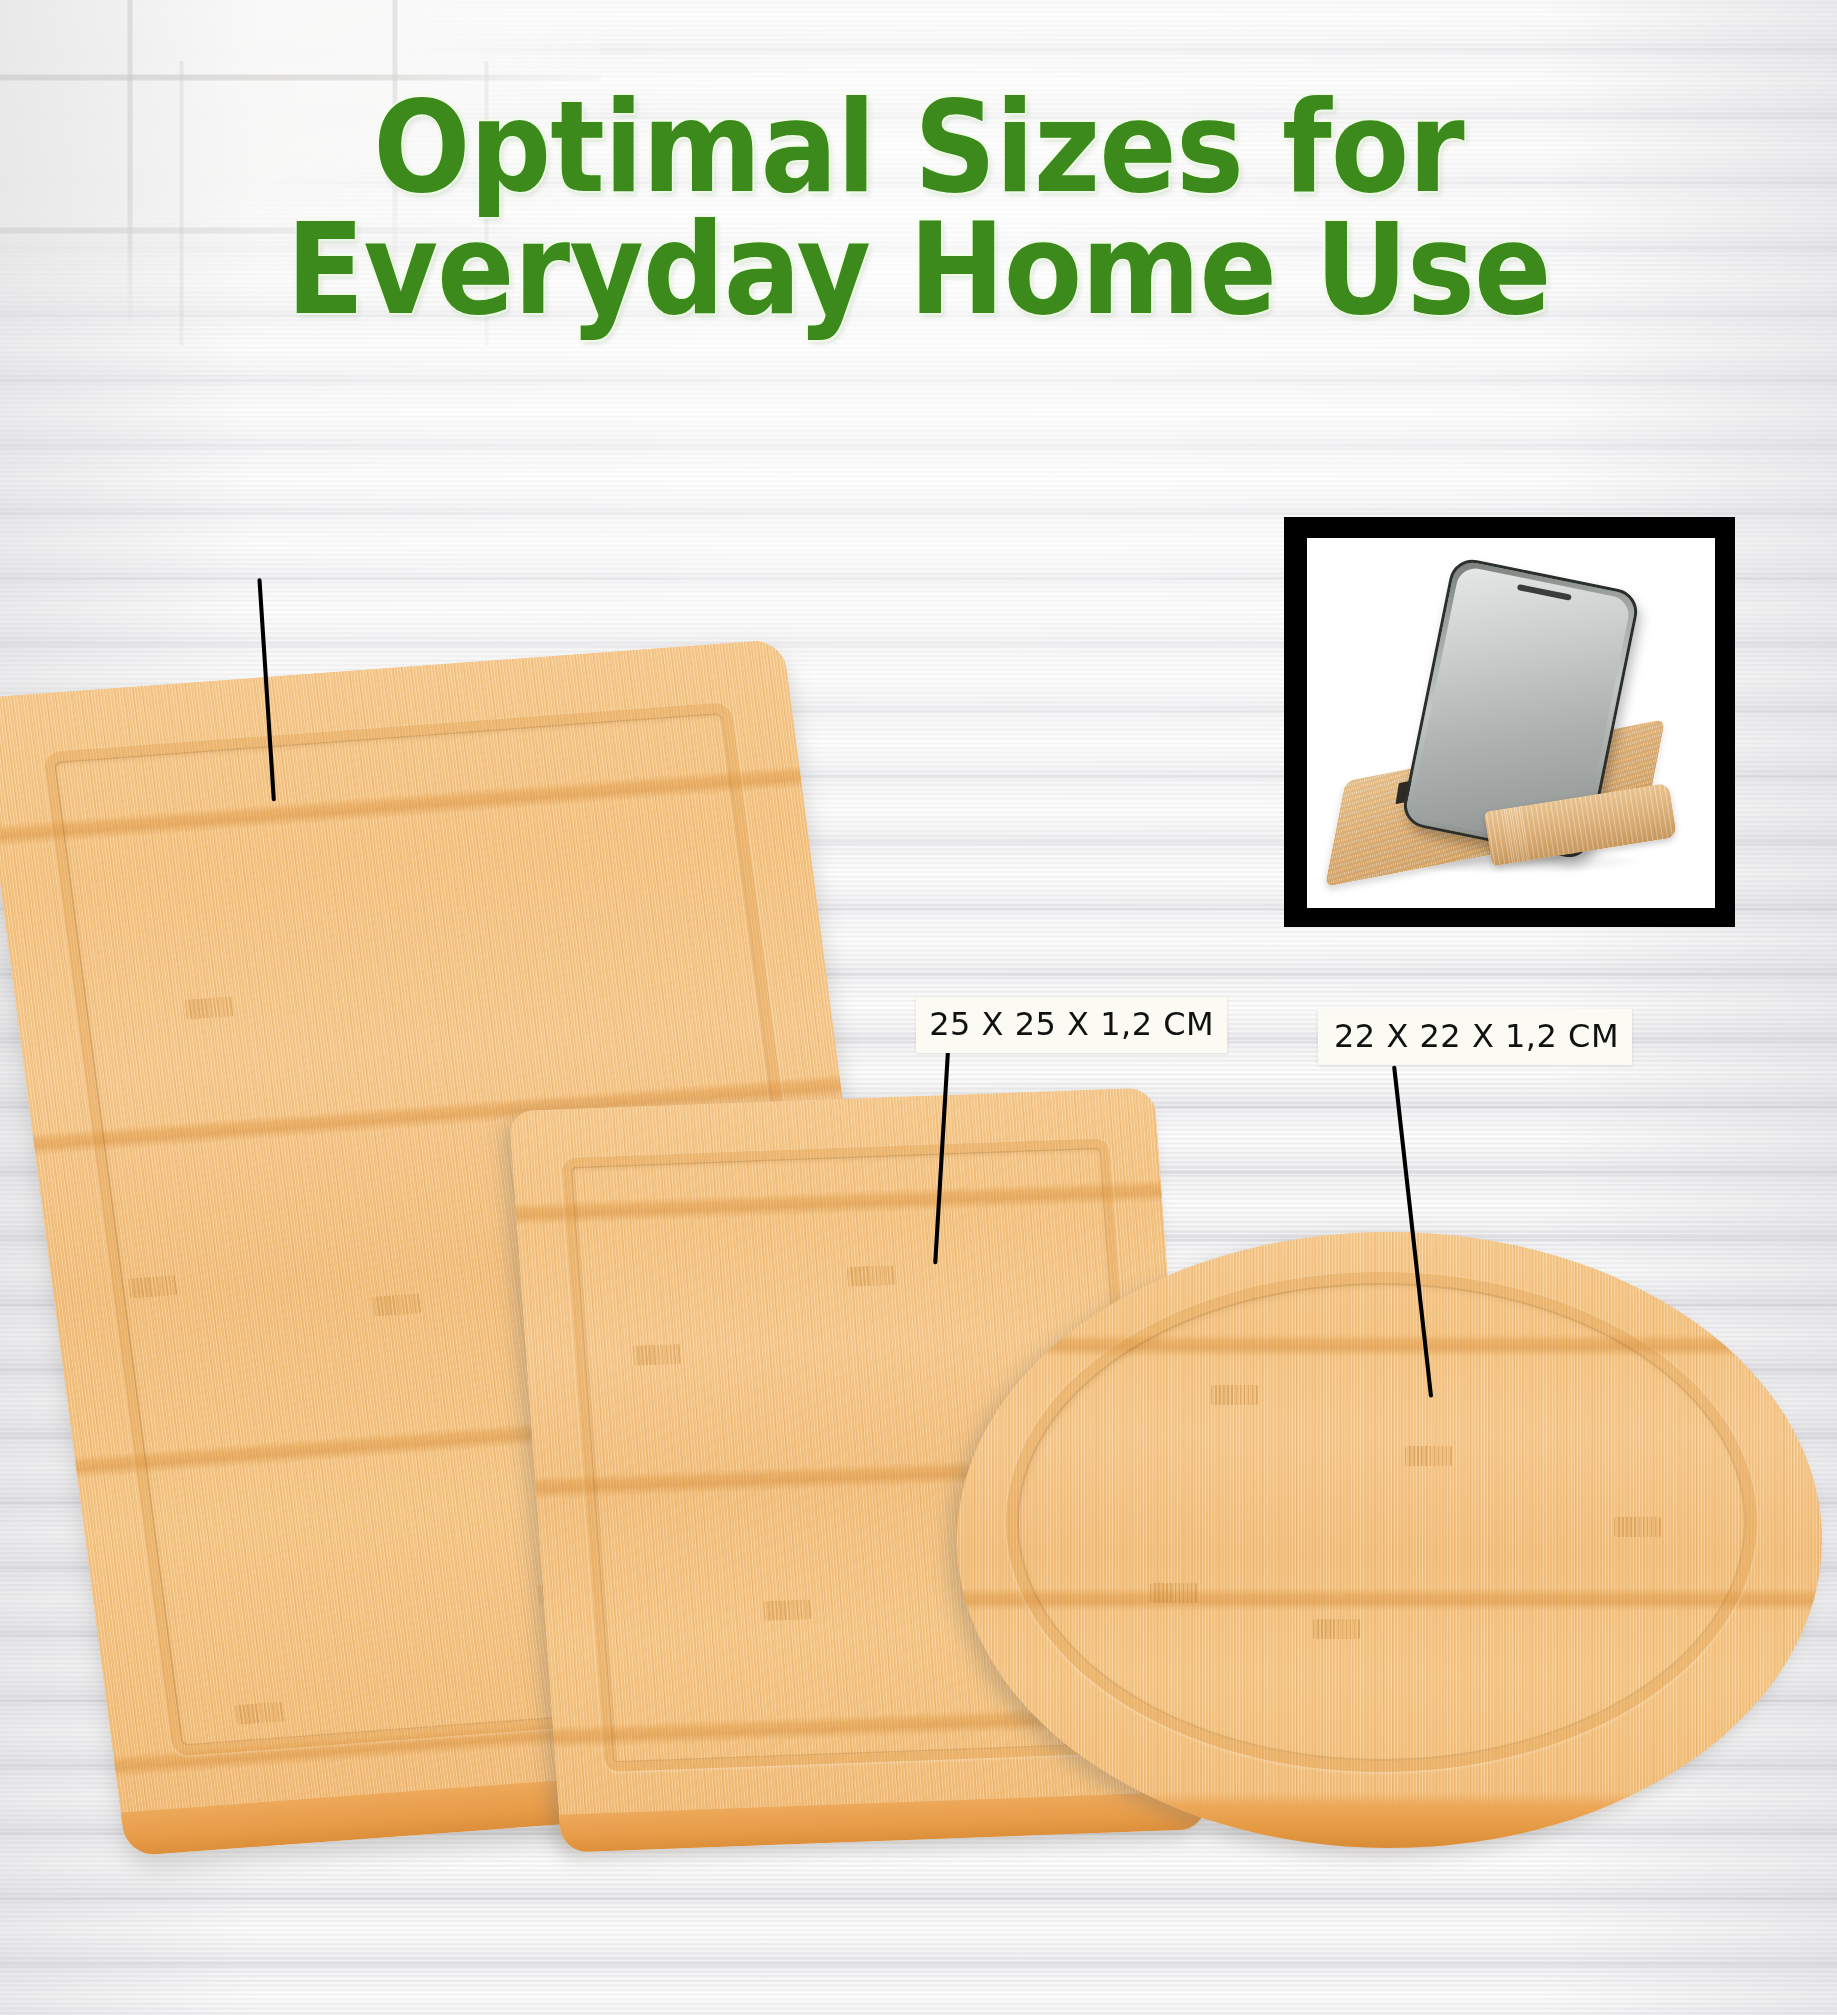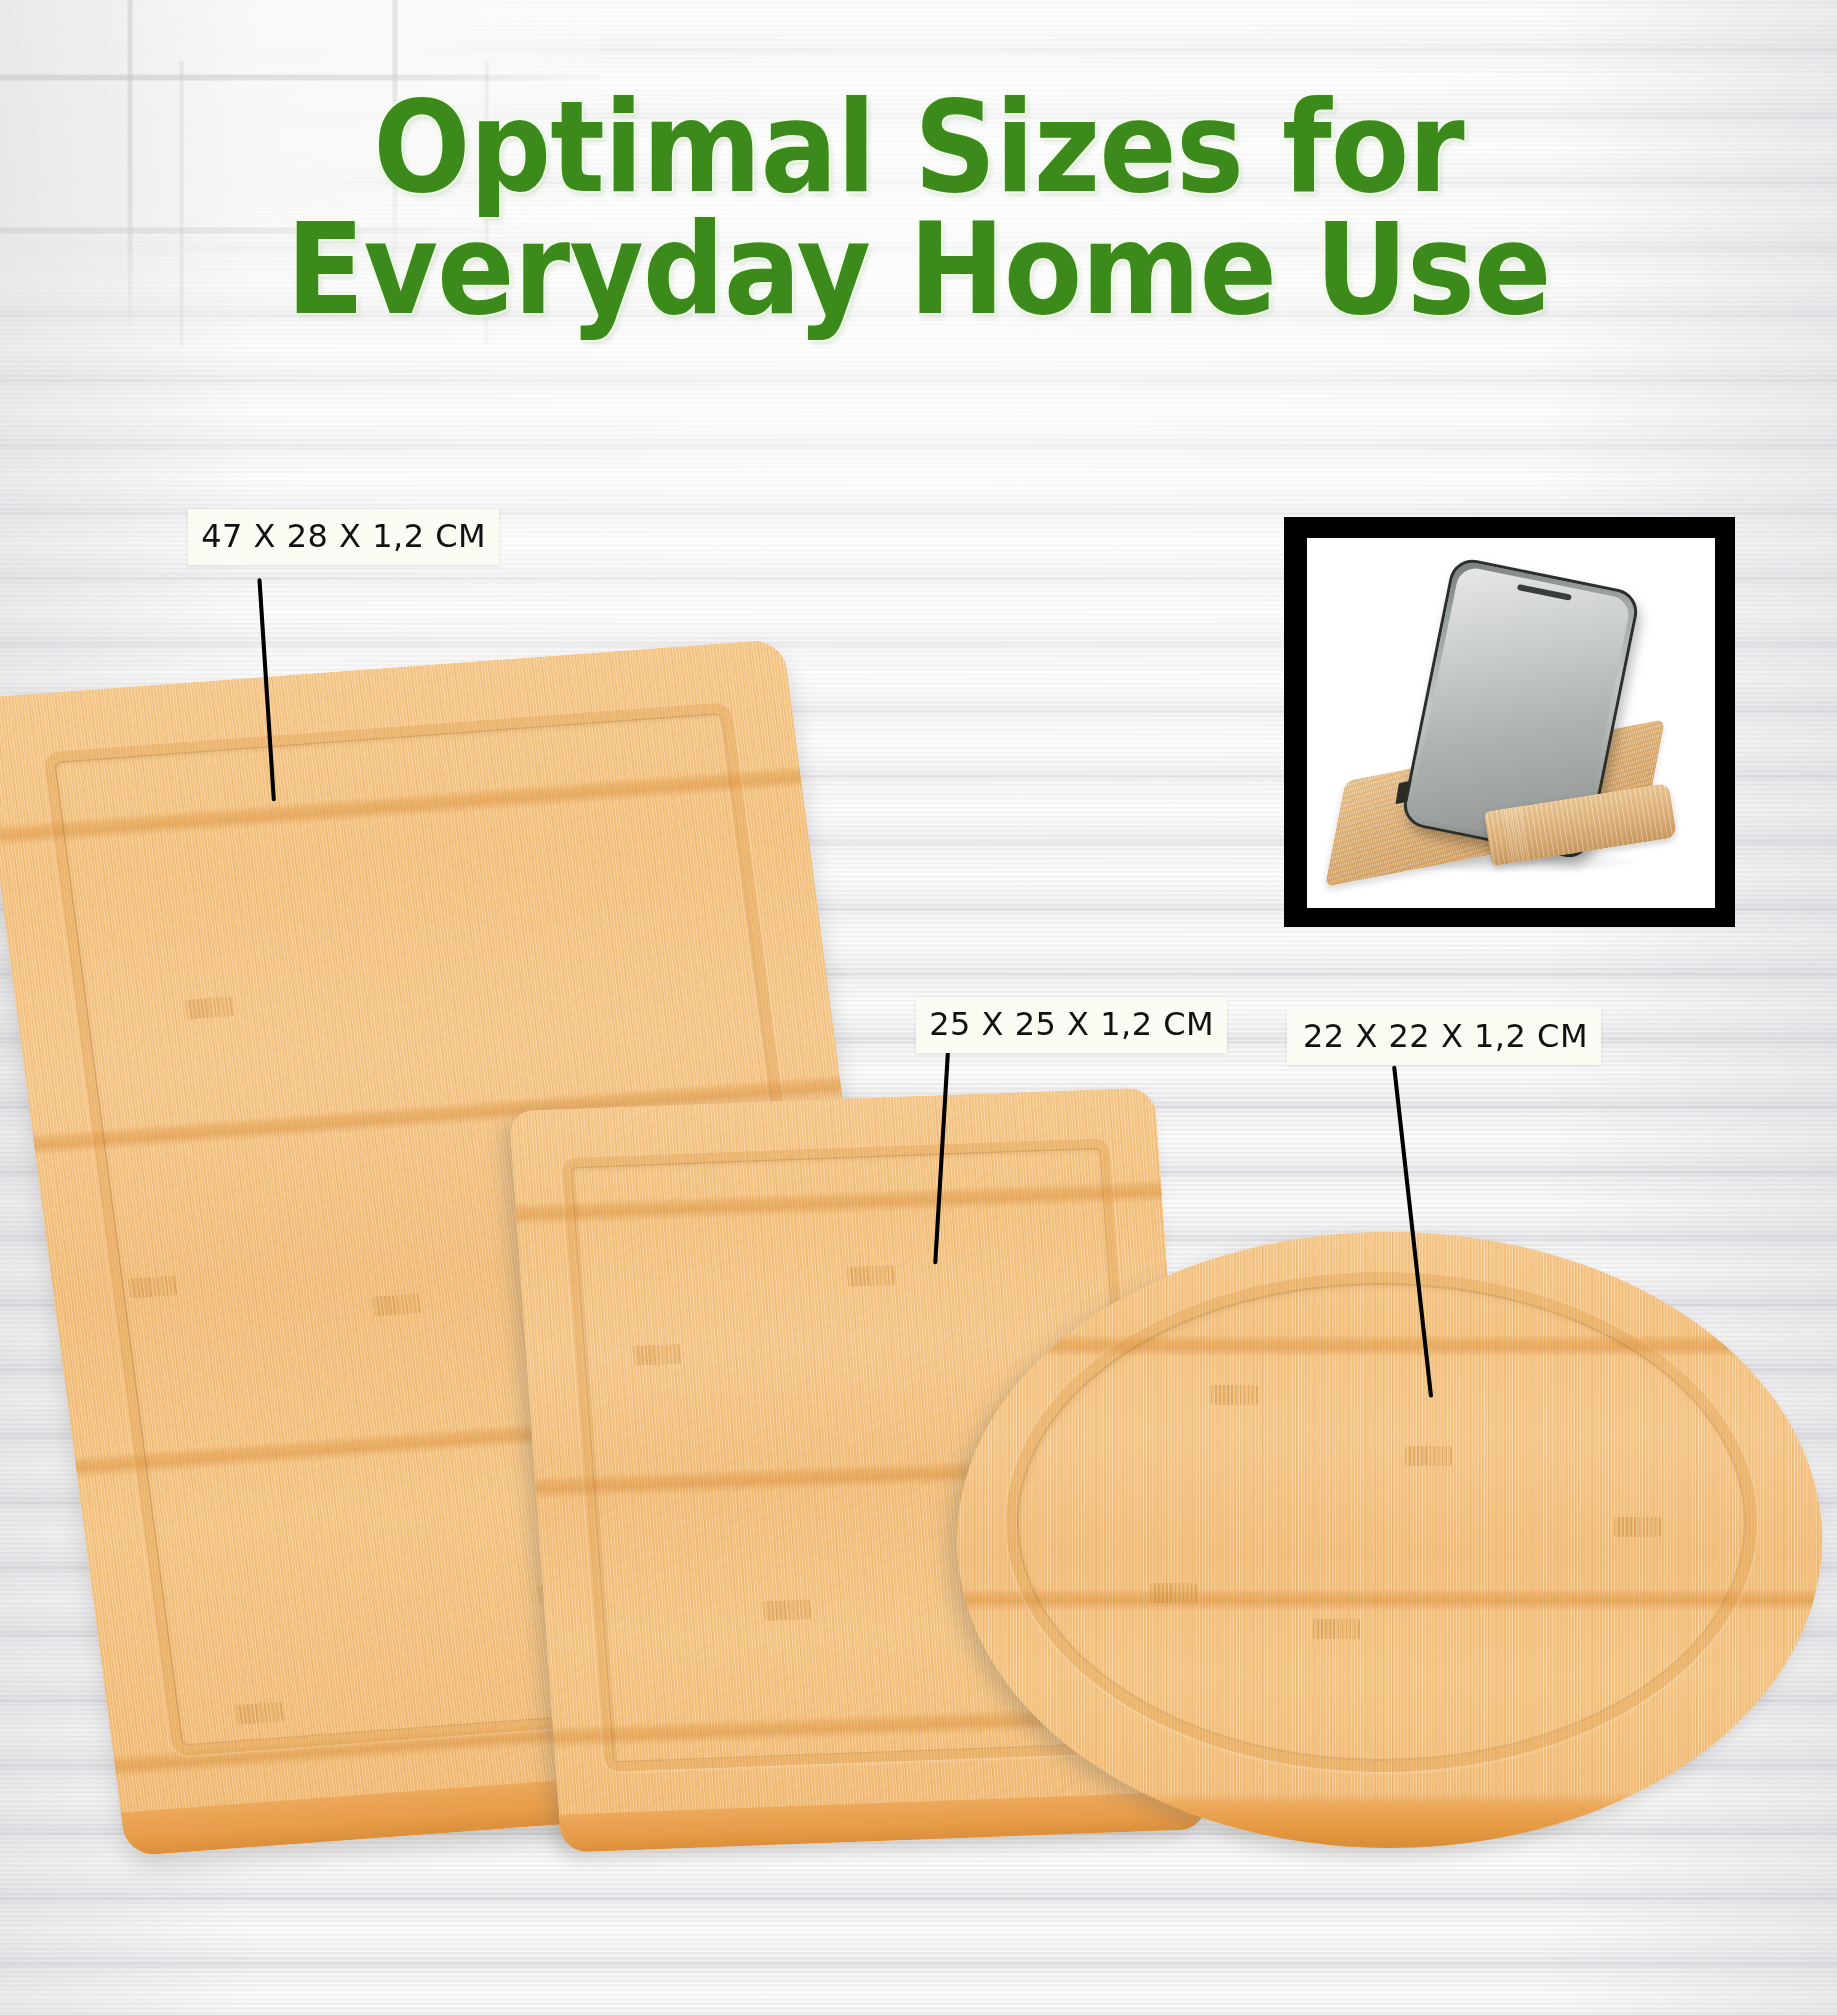--- a/index.html
+++ b/index.html
@@ -203,21 +203,21 @@
     font-family:"DejaVu Sans", sans-serif;
     font-weight:400;
     font-size:32px;
     letter-spacing:0.5px;
     padding:8.1px 13.2px 10.2px 13.2px;
     white-space:nowrap;
     box-shadow:0 1px 3.6px rgba(0,0,0,.10);
   }
   #callout-large  { left:188px;  top:509px; }
   #callout-medium { left:916px; top:997px; }
-  #callout-round  { left:1287px; top:1009px;padding-left:16px; }
+  #callout-round  { left:1318px; top:1009px;padding-left:16px; }
 
   .leader{ position:absolute; pointer-events:none; }
   .leader line{ stroke:#000; stroke-width:8; stroke-linecap:round; }
 
   
   #mobile-holder-text{
     position:absolute;
     left:774px; top:555px; width:489px;
     text-align:center;
     font-family:"DejaVu Sans", sans-serif;
@@ -344,21 +344,20 @@
     <div class="groove"></div>
     <div class="edge"></div>
   </div>
 
   <svg class="leader" style="left:0;top:0" width="1837" height="2015" viewBox="0 0 3610 3959">
     <line x1="510" y1="1140" x2="538" y2="1570"></line>
     <line x1="1868" y1="1980" x2="1838" y2="2480"></line>
     <line x1="2740" y1="2098" x2="2812" y2="2742"></line>
   </svg>
 
-  <div id="callout-large" class="callout">47 X 28 X 1,2 CM</div>
   <div id="callout-medium" class="callout">25 X 25 X 1,2 CM</div>
   <div id="callout-round" class="callout">22 X 22 X 1,2 CM</div>
 
 
   <div id="holder-inset">
     <div class="plate">
       <div class="stand-shadow"></div>
       <div class="stand-base"></div>
       <div class="stand-notch"></div>
       <div class="stand-notch b"></div>

